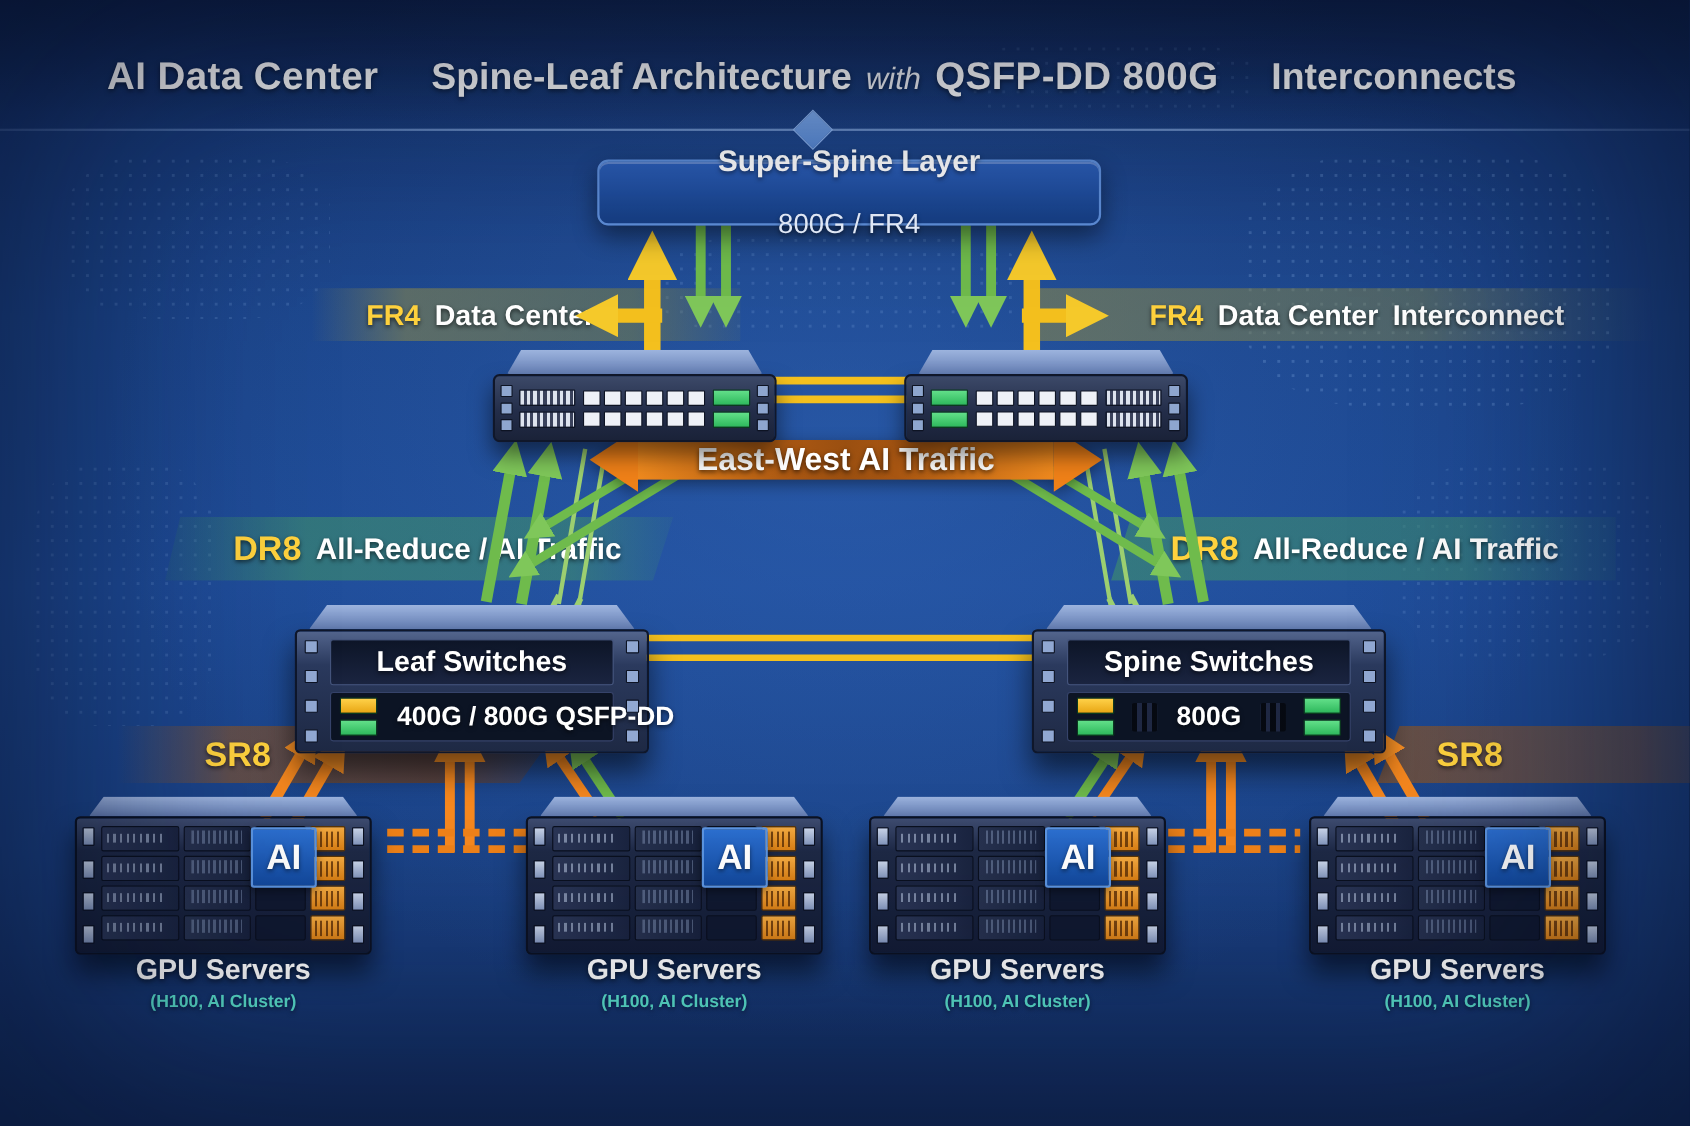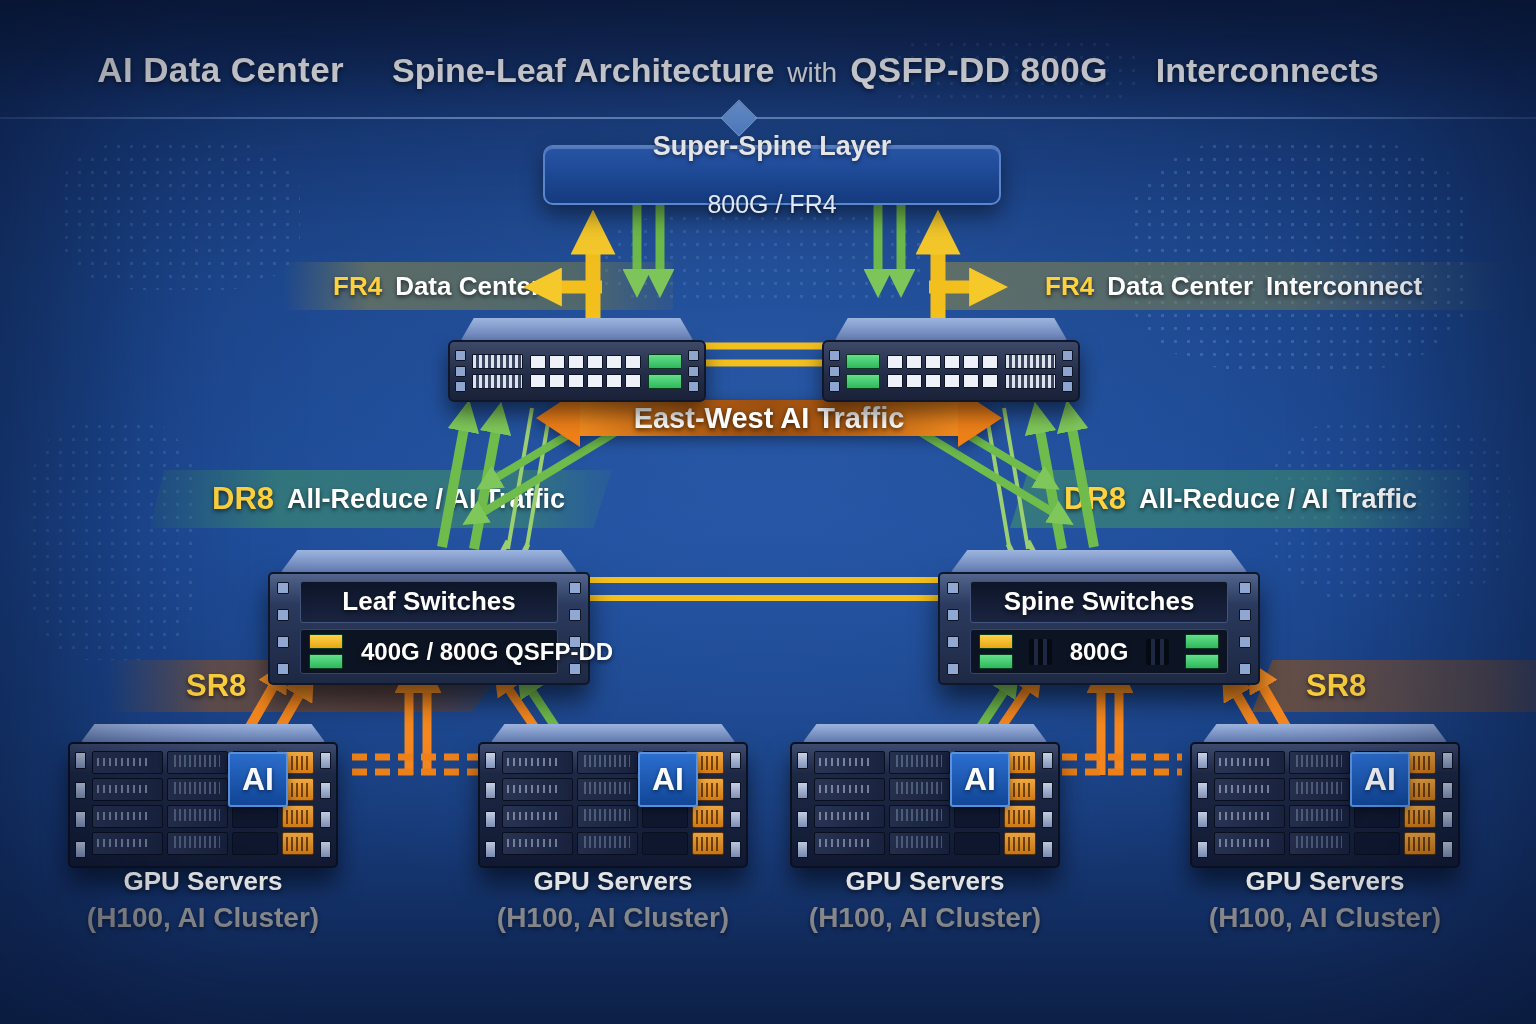--- a/index.html
+++ b/index.html
@@ -14,21 +14,21 @@
     background:linear-gradient(180deg,rgba(8,18,45,.38),rgba(8,18,45,.05));}
   .dots{position:absolute;z-index:1;border-radius:34%;
     background-image:radial-gradient(rgba(150,190,240,.55) 1.4px, transparent 1.6px);
     background-size:13px 13px;}
   
   .title{position:absolute;left:0;right:60px;top:50px;z-index:6;display:flex;
     justify-content:center;align-items:baseline;gap:13px;
     text-shadow:0 2px 5px rgba(0,0,0,.55);white-space:nowrap;}
   .t-xb{font-size:35px;font-weight:800;letter-spacing:.4px;}
   .t-b{font-size:34px;font-weight:700;margin-left:35px;}
-  .t-r{font-size:28px;font-weight:400;opacity:.95;}
+  .t-r{font-size:28px;font-weight:400;opacity:.95;font-style:italic;}
   .divider{position:absolute;left:0;right:0;top:117px;height:2px;z-index:2;
     background:linear-gradient(90deg,rgba(140,175,230,.25),rgba(160,195,245,.6) 30%,rgba(160,195,245,.6) 70%,rgba(140,175,230,.25));}
   .diamond{position:absolute;left:726px;top:105px;width:24px;height:24px;z-index:3;
     background:linear-gradient(135deg,#7aa7e8,#5687d2);transform:rotate(45deg);border:1px solid #8db4ee;}
   
   .superspine{position:absolute;left:543px;top:145px;width:454px;height:56px;z-index:6;
     background:linear-gradient(180deg,#2c5fb8,#1b4792 70%,#173e84);
     border:2px solid #5e8ed8;border-radius:10px;display:flex;align-items:center;
     justify-content:center;gap:28px;
     box-shadow:0 10px 22px rgba(0,0,0,.45), inset 0 2px 0 rgba(255,255,255,.25);flex-direction:column;}
@@ -134,21 +134,21 @@
     justify-content:space-between;align-items:center;}
   .srv-rail.l{left:4px;} .srv-rail.r{right:4px;}
   .srv-rail i{display:block;width:9px;height:15px;background:linear-gradient(180deg,#c9d4e8,#8396bd);
     border:1px solid #0c1222;border-radius:1px;}
   .ai-badge{position:absolute;left:158px;top:8px;width:56px;height:51px;z-index:2;
     background:linear-gradient(180deg,#2c6fd0,#12499d);border:2px solid #5b94e0;border-radius:3px;
     display:flex;align-items:center;justify-content:center;font-weight:800;font-size:32px;
     text-shadow:0 2px 4px rgba(0,0,0,.5);box-shadow:0 3px 8px rgba(0,0,0,.4);}
   .srv-label{position:absolute;width:270px;z-index:6;text-align:center;top:866px;}
   .srv-label .t{font-size:26px;font-weight:800;text-shadow:0 2px 5px rgba(0,0,0,.55);}
-  .srv-label .s{font-size:28px;font-weight:600;margin-top:5px;color:#a3a3a3;
+  .srv-label .s{font-size:16px;font-weight:600;margin-top:5px;color:#5eead4;
     text-shadow:0 2px 4px rgba(0,0,0,.5);}
 </style>
 </head>
 <body>
 
 <div class="stage">
   <div class="bg-grad"></div>
   <div class="header-shade"></div>
 
   <div class="dots" style="left:60px;top:140px;width:240px;height:150px;opacity:.32;"></div>

